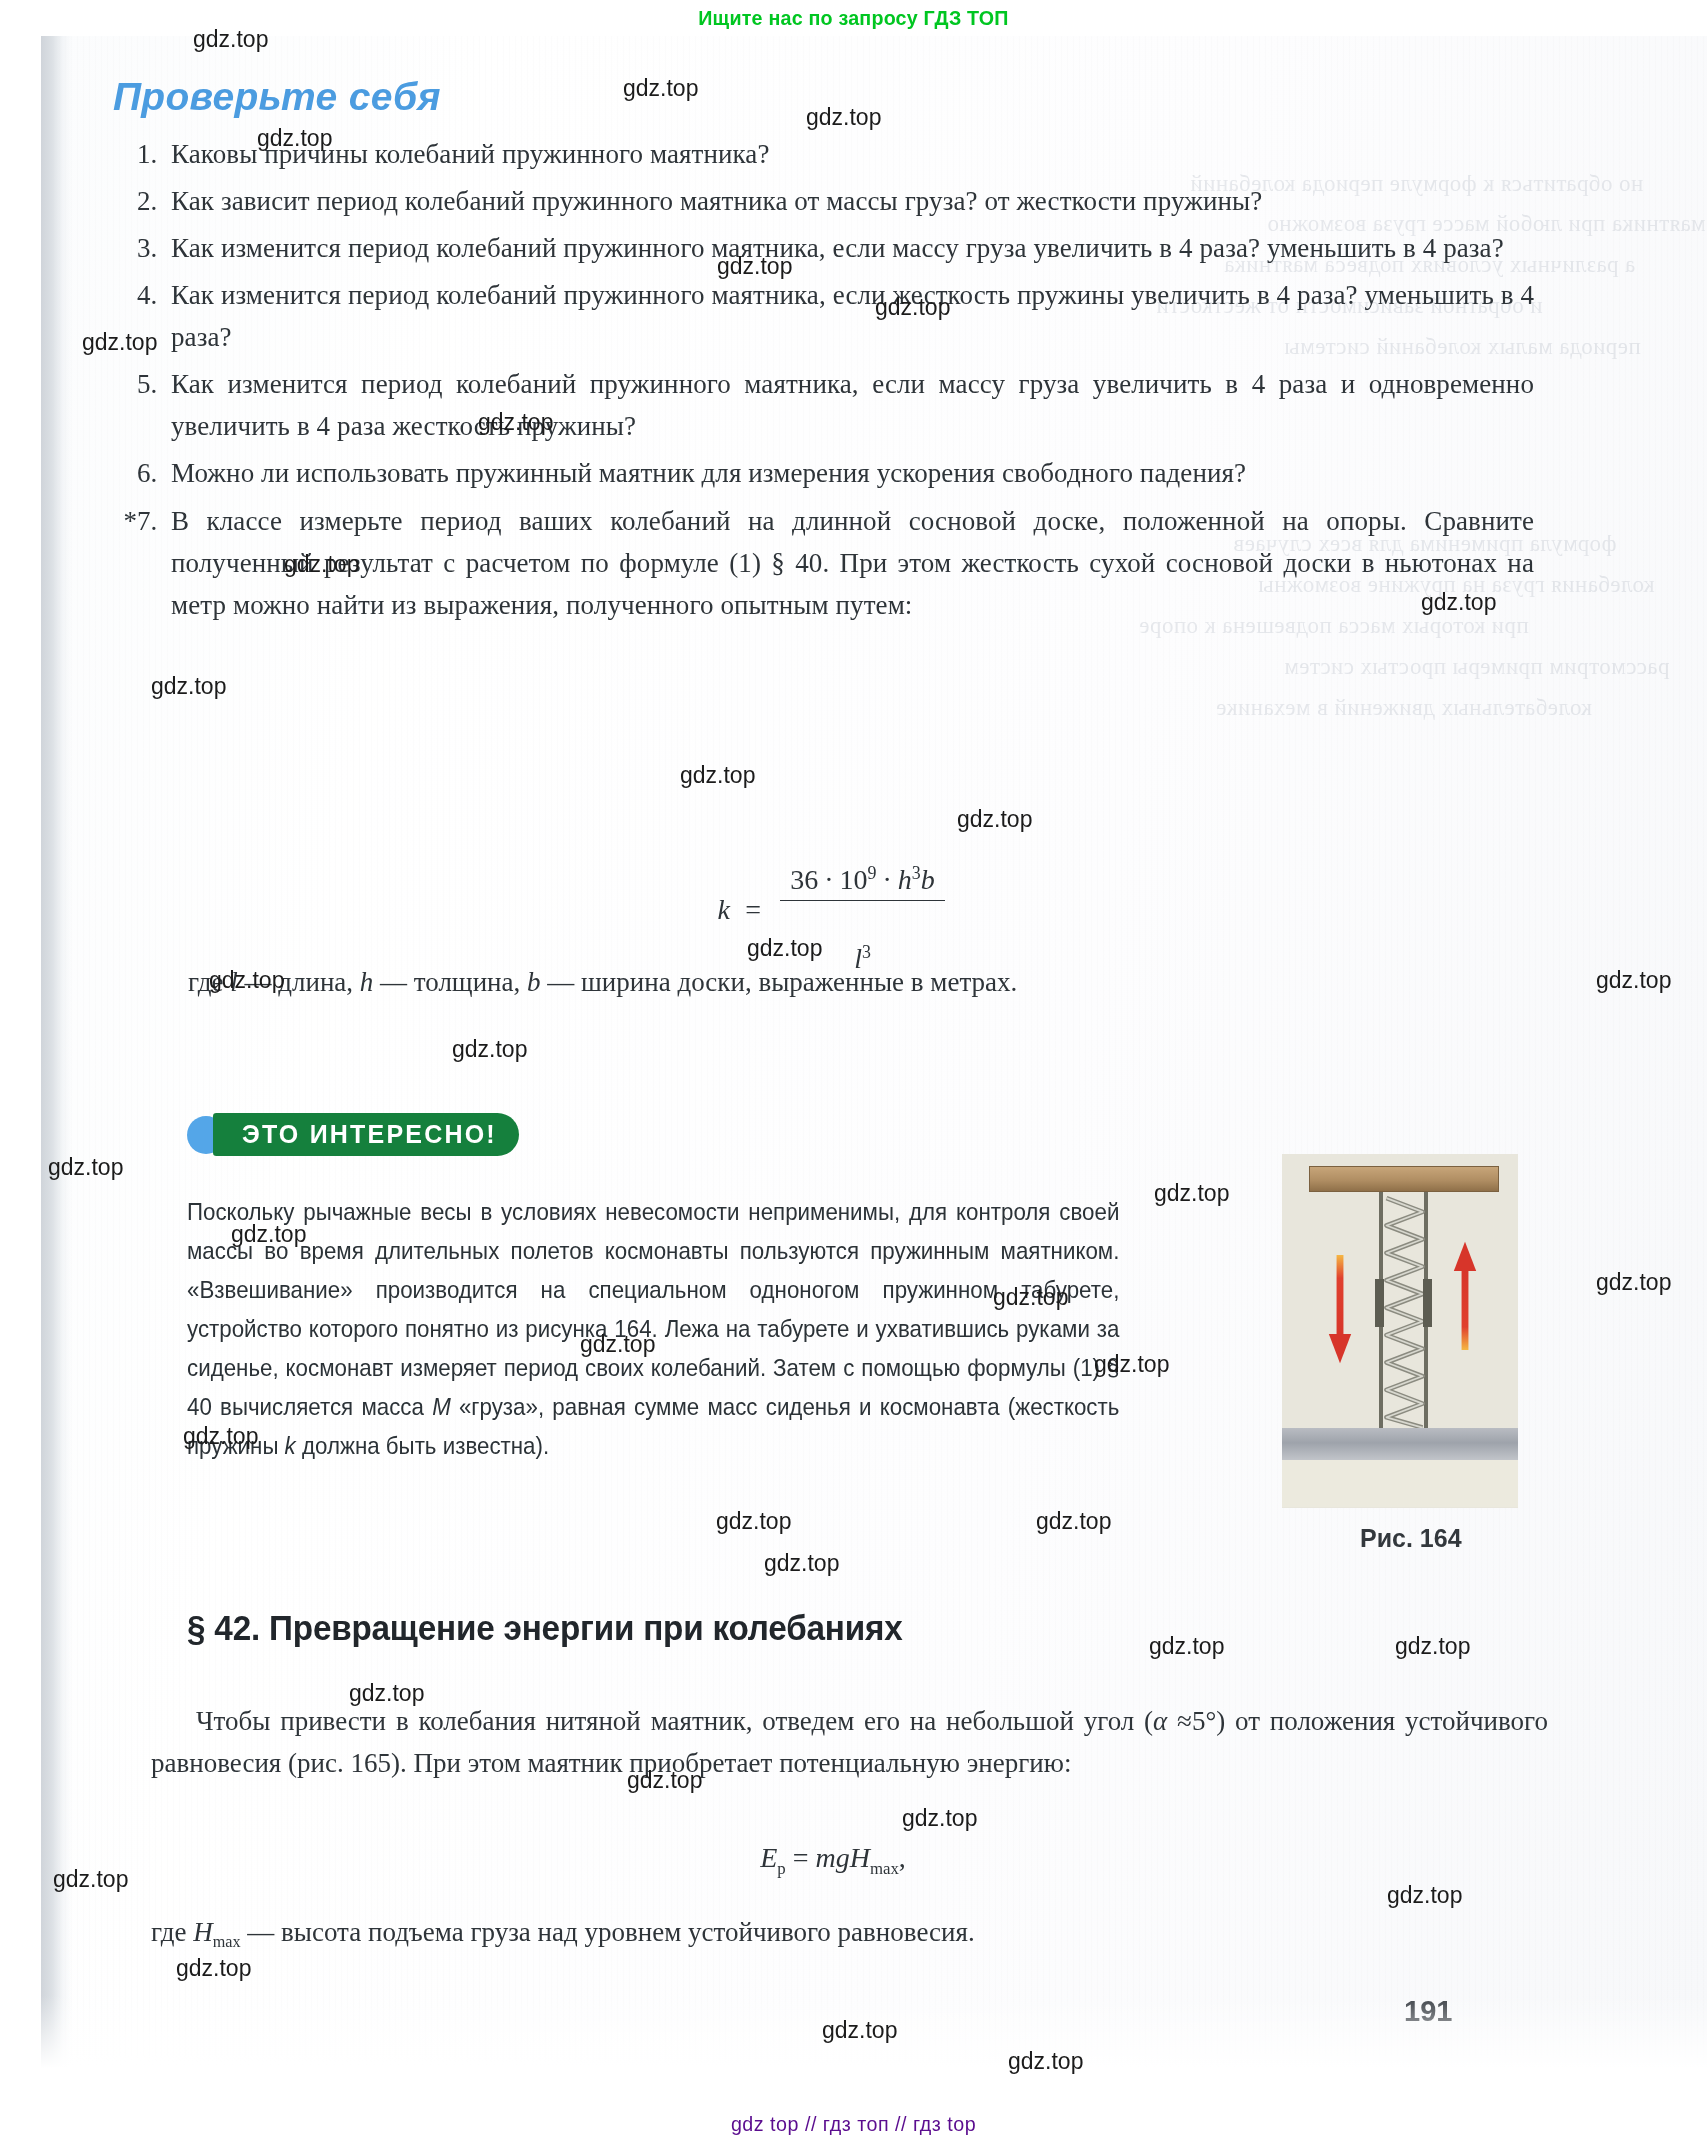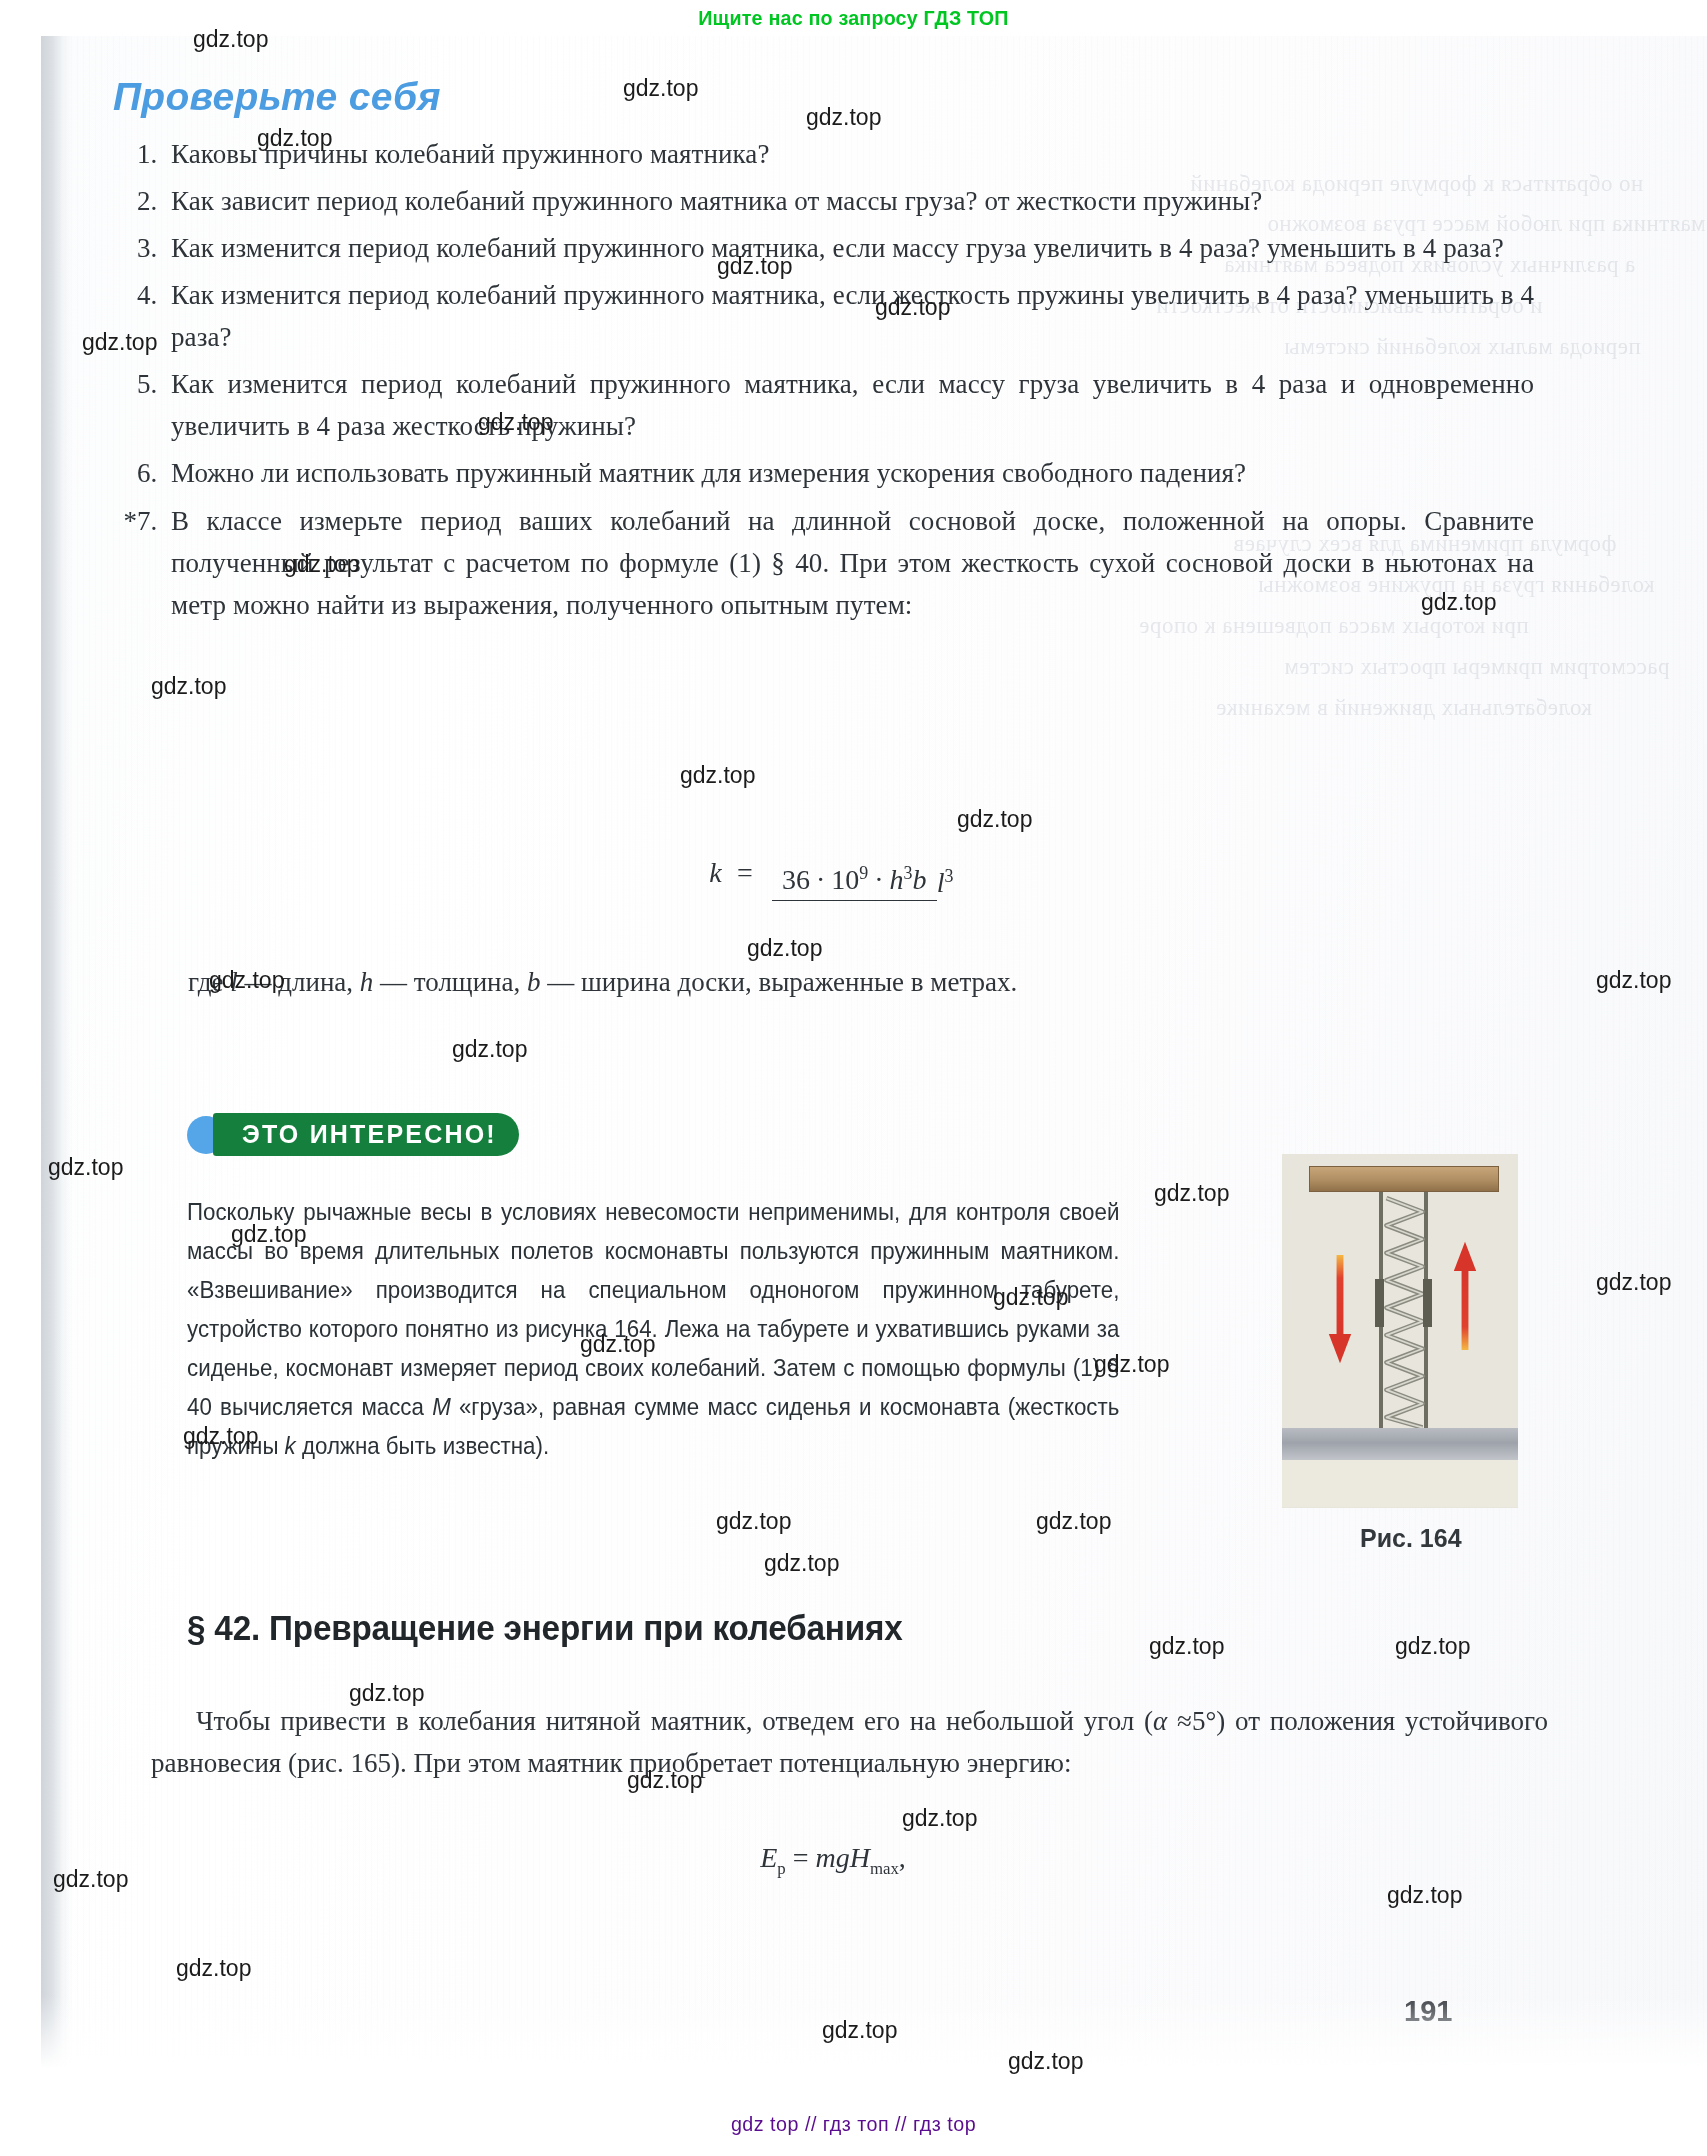--- a/index.html
+++ b/index.html
@@ -141,24 +141,25 @@
   
   #formula-k {
     left: 0; top: 856px;
     width: 1666px;
     text-align: center;
     font-family: "Liberation Serif", "DejaVu Serif", serif;
     color: #2e3439;
   }
   .frac {
     display: inline-flex;
-    flex-direction: row;
+    flex-direction: column;
     align-items: center;
     vertical-align: middle;
     margin: 0 3.4px;
+    gap: 31px;
   }
   .frac .num {
     font-size: 28px;
     padding: 0 10.3px 2.6px 10.3px;
     border-bottom: 1.9px solid #2e3439;
     line-height: 34px;
   }
   .frac .den {
     font-size: 28px;
     padding-top: 2.6px;
@@ -488,20 +489,23 @@
     <div class="blk" id="section-heading">§ 42. Превращение энергии при колебаниях</div>
 
     <div class="blk" id="section-body">
       <span>Чтобы привести в колебания нитяной маятник, отведем его на небольшой угол (</span><span class="mi">α</span><span> ≈5°</span><span>) от положения устойчивого равновесия (рис. 165). При этом маятник приобретает потенциальную энергию:</span>
     </div>
 
     <div class="blk" id="formula-ep">
       <span class="mi">E</span><span class="mi sub">p</span><span> = </span><span class="mi">mgH</span><span class="sub">max</span><span>,</span>
     </div>
 
+    <div class="blk" id="closing-line">
+      <span>где </span><span class="mi">H</span><span class="sub">max</span><span> — высота подъема груза над уровнем устойчивого равновесия.</span>
+    </div>
 
     <div class="blk" id="page-number">191</div>
 
   </div>
 
   <div id="sheet-fade"></div>
 
   <div id="watermark-layer">
       <div class="wm" style="left: 193px; top: 26px;">gdz.top</div>
       <div class="wm" style="left: 623px; top: 75px;">gdz.top</div>

